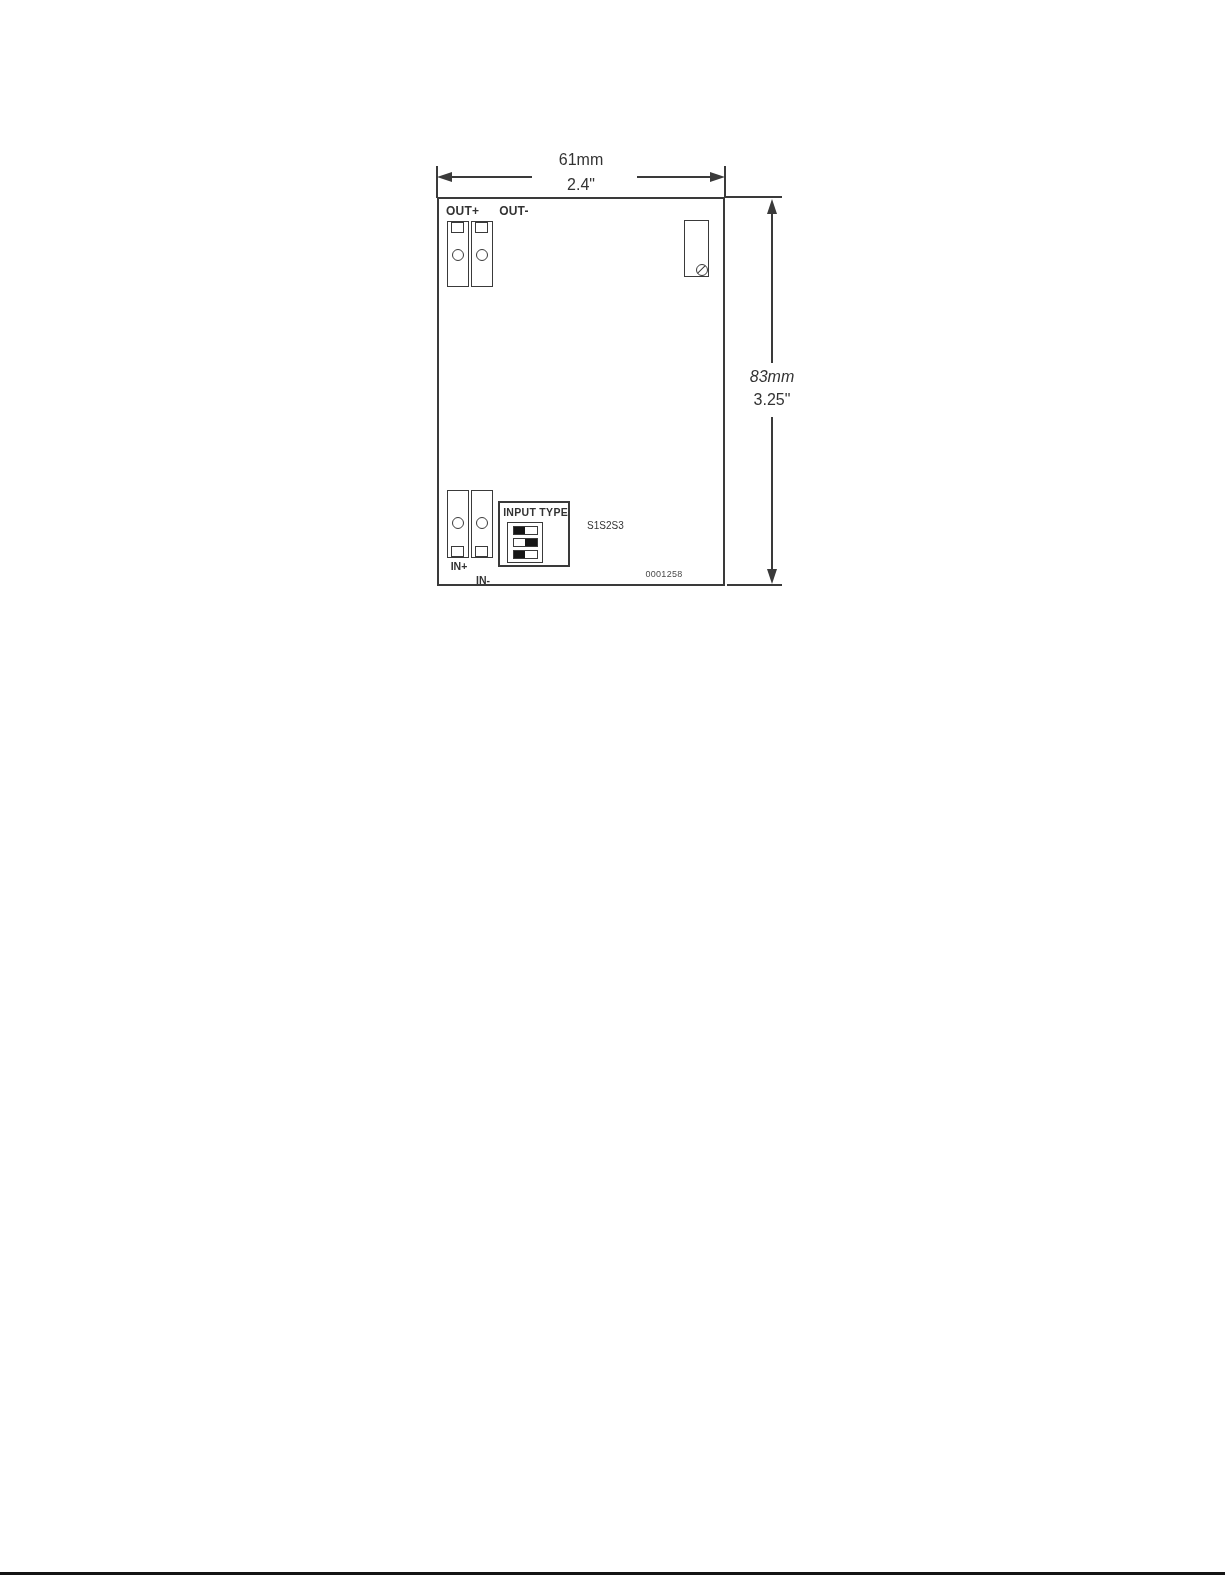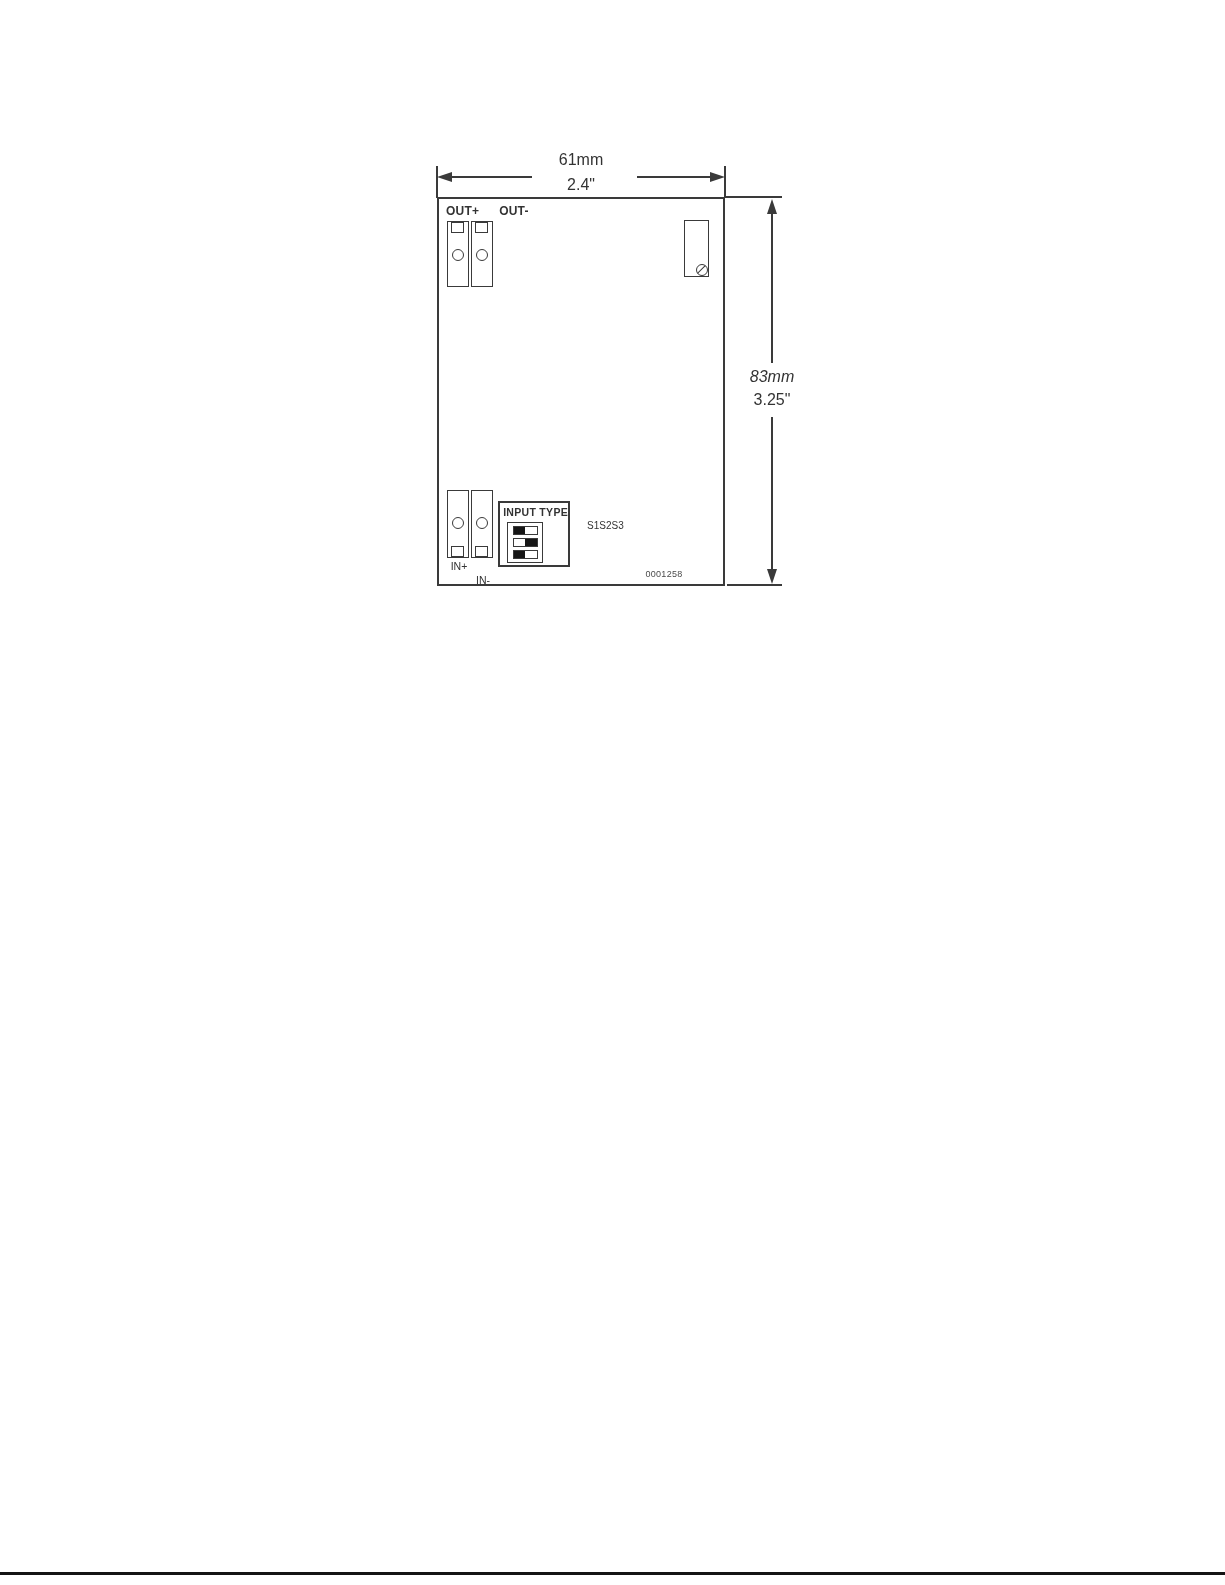--- a/index.html
+++ b/index.html
@@ -31,21 +31,21 @@
 
   
   .panel{position:absolute;left:437px;top:197px;width:288px;height:389px;border:2px solid var(--line);background:var(--background);}
 
   .term-labels{position:absolute;display:flex;gap:20px;font-size:12px;font-weight:600;letter-spacing:.2px;color:var(--text);}
 
   .cell{position:absolute;width:22px;border:1.5px solid var(--line);}
   .cell-sq{position:absolute;left:3px;width:13px;height:11px;border:1.5px solid var(--line);}
   .cell-circ{position:absolute;left:3.5px;width:12px;height:12px;border:1.5px solid var(--line);border-radius:50%;}
 
-  .in-label{position:absolute;width:28px;text-align:center;font-size:10.5px;font-weight:400;color:var(--text);}
+  .in-label{position:absolute;width:28px;text-align:center;font-size:10.5px;font-weight:700;color:var(--text);}
 
   
   .dip-box{position:absolute;left:59px;top:302px;width:72px;height:66px;border:2px solid var(--line);}
   .dip-title{display:block;text-align:right;margin-top:3px;font-size:10.5px;font-weight:600;letter-spacing:.3px;white-space:nowrap;}
   .dip-inner{position:absolute;left:7px;top:19px;width:36px;height:41px;border:1.5px solid var(--line);
              display:flex;flex-direction:column;justify-content:space-evenly;align-items:center;}
   .switch{display:flex;width:25px;height:9px;border:1.5px solid var(--line);}
   .switch .knob{width:50%;height:100%;background:var(--switch-on);}
   .switch.on-right .knob{margin-left:auto;}
   .dip-labels{position:absolute;left:49px;top:17px;display:flex;flex-direction:row;font-size:10px;line-height:12.8px;color:var(--text);margin-left:38px;}

